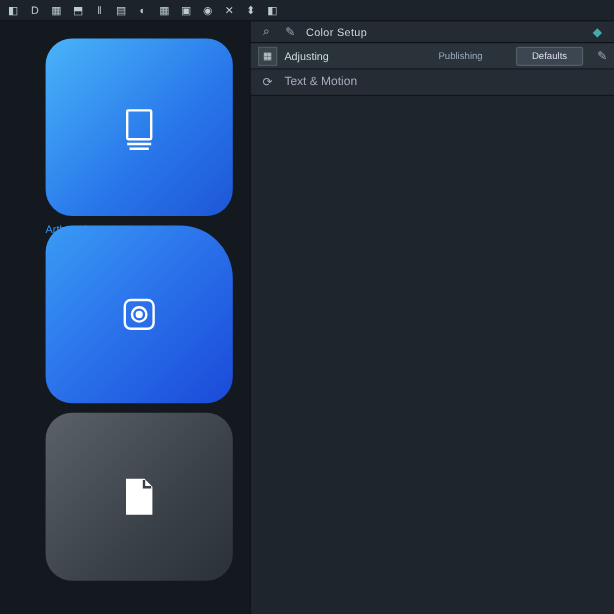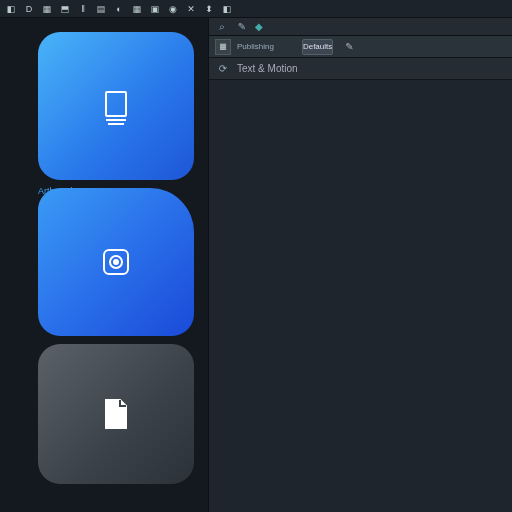--- a/index.html
+++ b/index.html
@@ -17,21 +17,21 @@
 .tile-label { position:absolute; left:0; bottom:-16px; font-size:9px; color:#3a9bf5; }
 .right-col { flex:1; background:#1e252d; border-left:1px solid #0d1115; }
 .panel-head { height:18px; display:flex; align-items:center; padding:0 6px; gap:6px; border-bottom:1px solid #0d1115; background:#242b33; }
 .panel-head .pi { width:14px; height:14px; display:flex; align-items:center; justify-content:center; color:#9ab; cursor:pointer; }
 .panel-head .ptitle { flex:1; font-size:9px; color:#cdd; letter-spacing:0.3px; }
 .panel-head .pr { width:12px; height:12px; color:#4aa; }
 .prow { height:22px; display:flex; align-items:center; padding:0 6px; gap:6px; background:#2a323a; border-bottom:1px solid #11161b; }
 .prow .ri { width:16px; height:16px; background:#3a424a; border:1px solid #50585f; display:flex; align-items:center; justify-content:center; font-size:8px; color:#cdd; }
 .prow .rlabel { font-size:9px; color:#cdd; flex:1; }
 .prow .rtag { font-size:8px; color:#9ab; margin-right:22px; }
-.prow .rbtn { height:16px; padding:0 0; background:#3c4650; border:1px solid #555f68; border-radius:2px; font-size:8px; color:#dde; display:flex; align-items:center; cursor:pointer; }
+.prow .rbtn { height:16px; padding:0 12px; background:#3c4650; border:1px solid #555f68; border-radius:2px; font-size:8px; color:#dde; display:flex; align-items:center; cursor:pointer; }
 .prow2 { height:22px; display:flex; align-items:center; padding:0 6px; gap:6px; background:#252c34; border-bottom:1px solid #11161b; }
 .prow2 .ri2 { width:16px; height:16px; display:flex; align-items:center; justify-content:center; color:#9ab; }
 </style>
 </head>
 <body>
 
 <div class="top-toolbar">
   <span class="ti">◧</span>
   <span class="ti">D</span>
   <span class="ti">▦</span>
@@ -78,24 +78,26 @@
             <rect x="14" y="30" width="8" height="2" fill="#3a4148"></rect>
           </svg>
       </span>
     </div>
   </div>
 
   <div class="right-col">
     <div class="panel-head">
       <span class="pi">⌕</span>
       <span class="pi">✎</span>
+      <span class="ptitle">Color Setup</span>
       <span class="pr">◆</span>
     </div>
     <div class="prow">
       <span class="ri">▦</span>
+      <span class="rlabel">Adjusting</span>
       <span class="rtag">Publishing</span>
       <span class="rbtn">Defaults</span>
       <span class="pi" style="margin-left:6px;">✎</span>
     </div>
     <div class="prow2">
       <span class="ri2">⟳</span>
       <span class="rlabel">Text &amp; Motion</span>
     </div>
   </div>
 </div>

